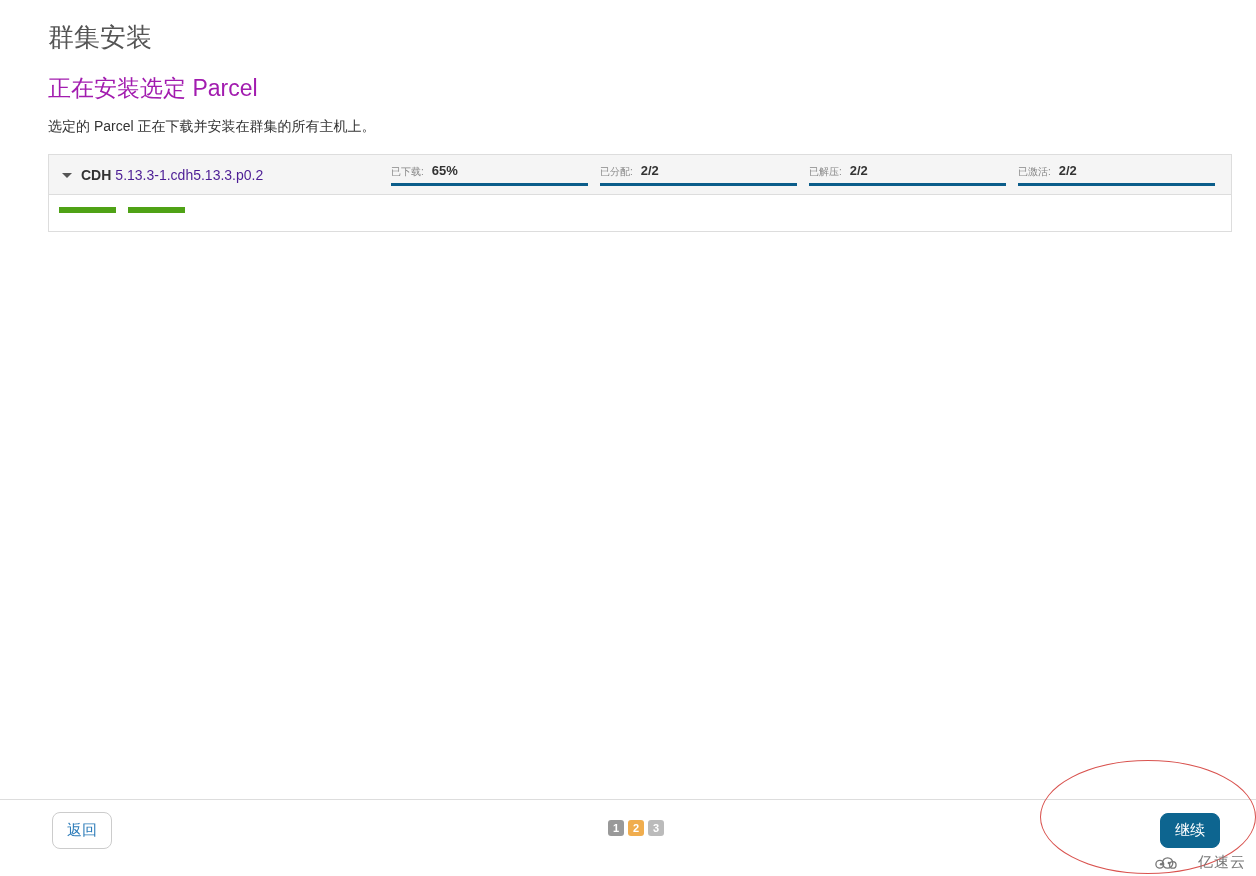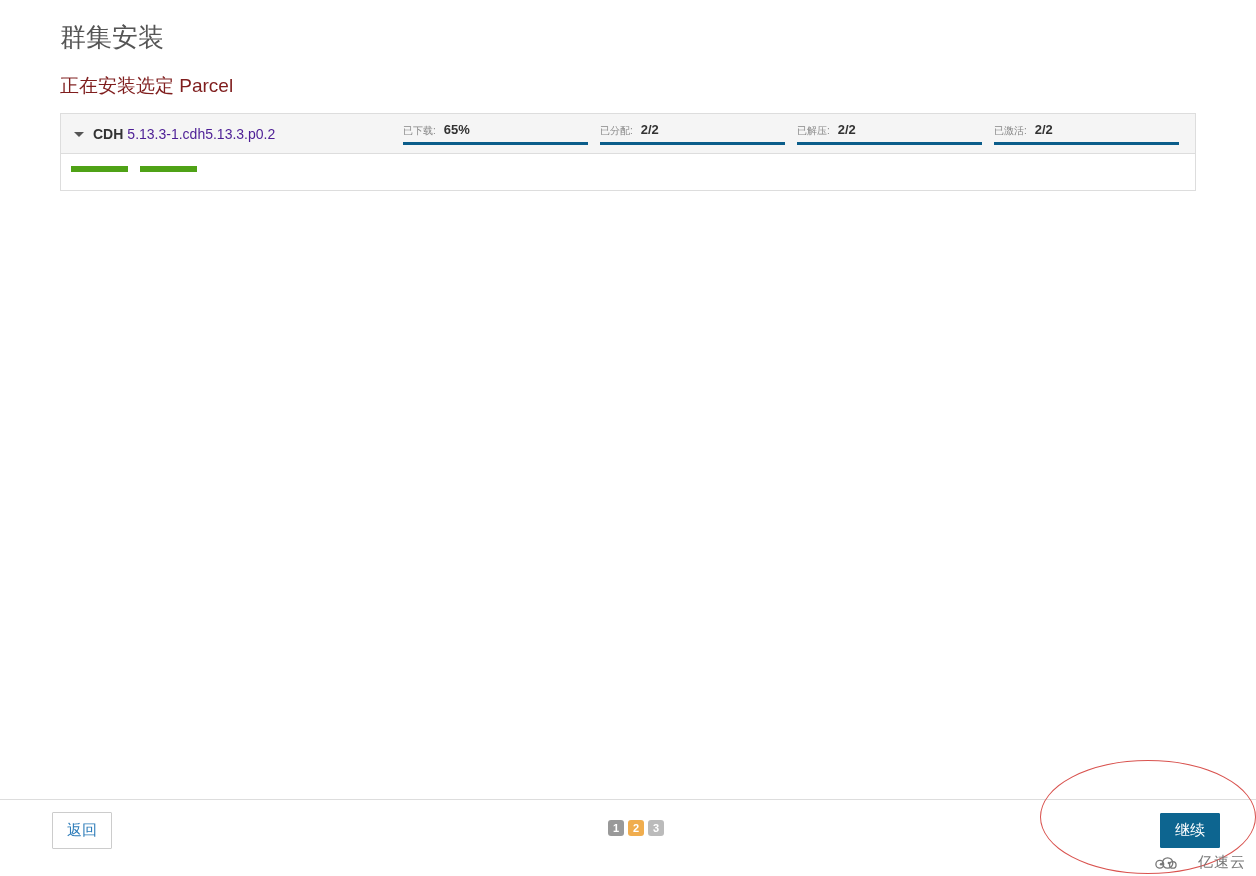--- a/index.html
+++ b/index.html
@@ -9,32 +9,33 @@
     }
     body {
       font-family: "Helvetica Neue", Helvetica, Arial, "Microsoft YaHei", sans-serif;
       font-size: 14px;
       color: #333;
       background: #fff;
       position: relative;
       min-height: 876px;
     }
     .content {
-      padding: 20px 60px;
+      padding: 20px 24px;
+      margin-left: 24px;
     }
     h1.page-title {
       font-size: 26px;
       font-weight: 500;
       color: #555;
       margin-bottom: 18px;
     }
     h2.sub-title {
-      font-size: 19px;
+      font-size: 23px;
       font-weight: 400;
-      color: #7f1d1d;
+      color: #a21caf;
       margin-bottom: 14px;
     }
     p.description {
       font-size: 14px;
       color: #333;
       margin-bottom: 18px;
     }
     .parcel-panel {
       border: 1px solid #ddd;
       text-align: right;
@@ -118,21 +119,21 @@
       align-items: center;
       justify-content: space-between;
       padding: 10px 36px 0 52px;
       background: #fff;
       height: 52px;
     }
     .btn {
       display: inline-block;
       padding: 8px 14px;
       border: 1px solid #ccc;
-      border-radius: 1px;
+      border-radius: 8px;
       font-size: 15px;
       cursor: pointer;
       background: #fff;
     }
     .btn-default {
       color: #2b7bb9;
       border-color: #ccc;
     }
     .btn-primary {
       background: #0d6590;
@@ -183,20 +184,21 @@
       width: 26px;
       height: 18px;
     }
   </style>
 </head>
 <body>
 
 <div class="content">
   <h1 class="page-title">群集安装</h1>
   <h2 class="sub-title">正在安装选定 Parcel</h2>
+  <p class="description">选定的 Parcel 正在下载并安装在群集的所有主机上。</p>
 
   <div class="parcel-panel">
     <div class="parcel-header">
       <div class="parcel-name-cell">
         <span class="chevron-icon">
           <svg viewBox="0 0 12 12">
               <path d="M1 3 L6 8 L11 3 Z"></path>
             </svg>
         </span>
         <span class="parcel-name-prefix">CDH</span>

